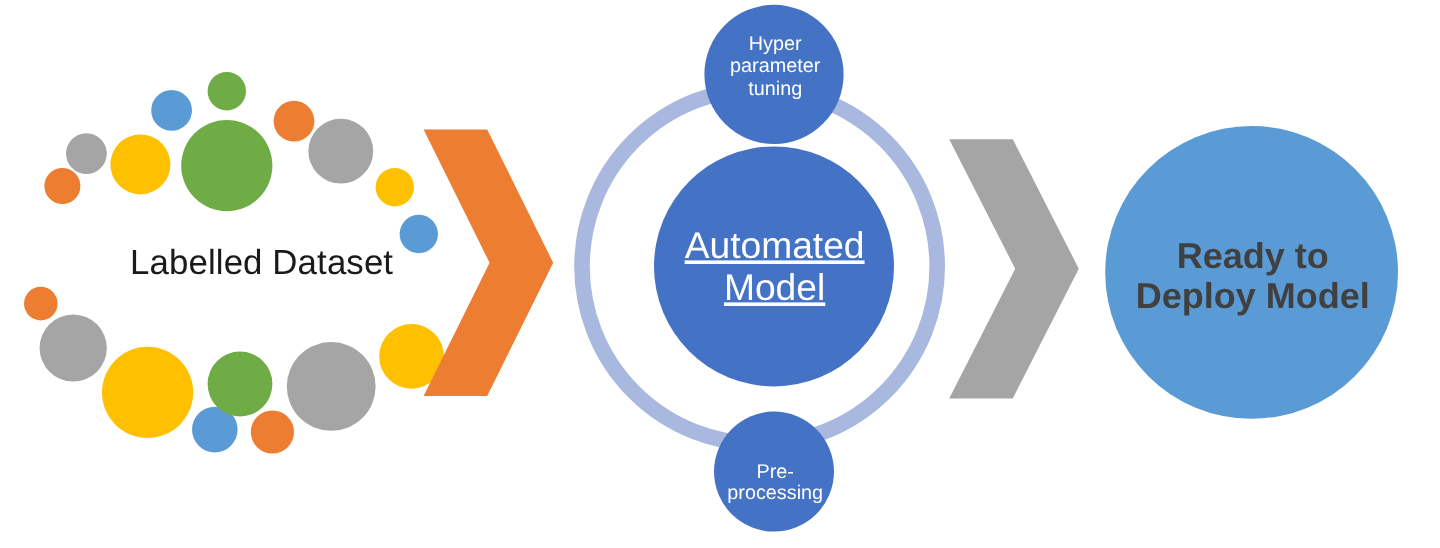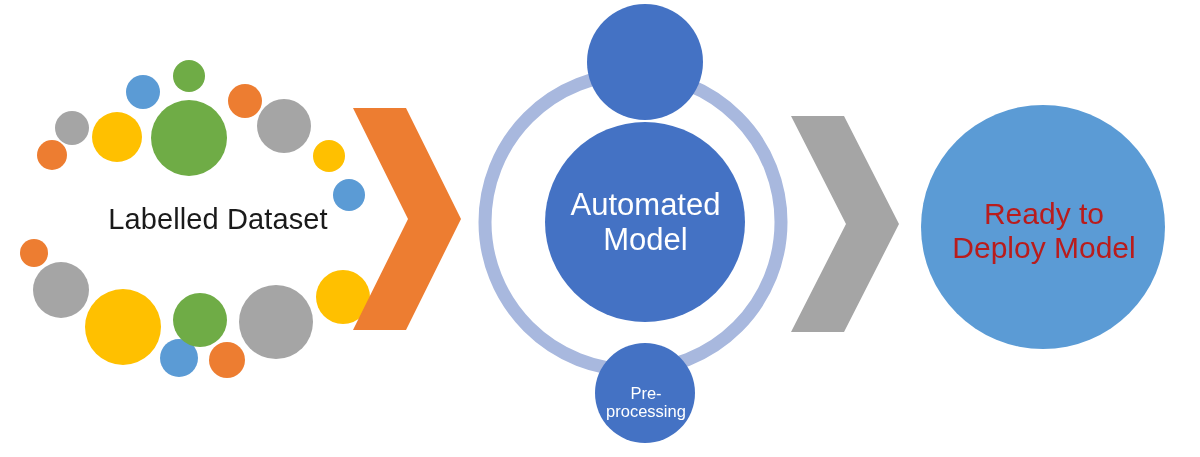--- a/index.html
+++ b/index.html
@@ -39,41 +39,43 @@
     font-size: 29px;
     color: #1a1a1a;
     letter-spacing: 0.1px;
   }
   #automated-model-label {
     left: 533px;
     top: 188px;
     width: 225px;
     font-size: 31px;
     color: #ffffff;
+    text-decoration: underline;
   }
   #hyper-label {
     left: 587px;
     top: 28px;
     width: 118px;
     font-size: 16.5px;
     color: #ffffff;
   }
   #preproc-label {
     left: 587px;
     top: 384px;
     width: 118px;
     font-size: 16.5px;
     color: #ffffff;
   }
   #deploy-label {
     left: 935px;
     top: 197px;
     width: 218px;
     font-size: 30px;
-    color: #b91c1c;
+    color: #404040;
+    font-weight: bold;
   }
 </style>
 </head>
 <body>
 
 <div id="canvas">
 
   <svg class="svg-layer" viewBox="0 0 1200 457" xmlns="http://www.w3.org/2000/svg">
 
     <g id="dataset-dots">
@@ -109,20 +111,23 @@
 
     <circle id="preproc-bubble" cx="645" cy="393" r="50" fill="#4472C4"></circle>
 
     <path id="chevron-gray" fill="#A5A5A5" d="M 791,116 L 844,116 L 899,224 L 844,332 L 791,332 L 846,224 Z"></path>
 
     <circle id="deploy-circle" cx="1043" cy="227" r="122" fill="#5B9BD5"></circle>
   </svg>
 
   <div class="label" id="dataset-label">Labelled Dataset</div>
 
+  <div class="label" id="hyper-label">Hyper
+parameter
+tuning</div>
 
   <div class="label" id="automated-model-label">Automated
 Model</div>
 
   <div class="label" id="preproc-label">Pre-
 processing</div>
 
   <div class="label" id="deploy-label">Ready to
 Deploy Model</div>
 

